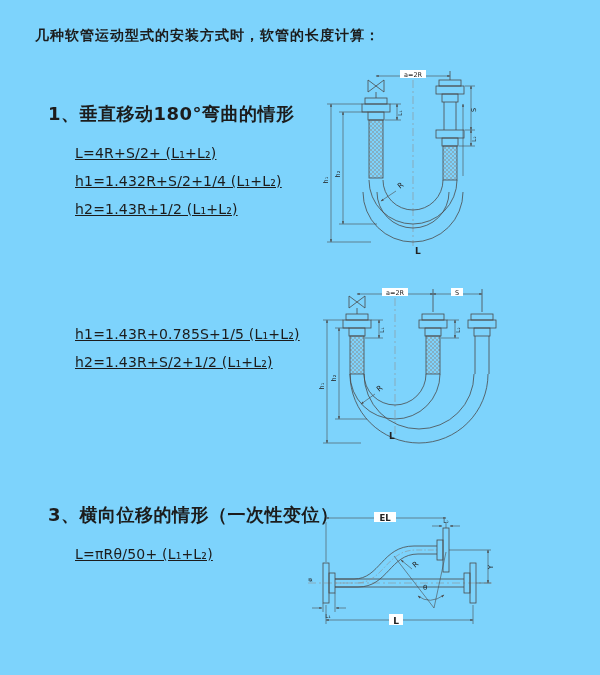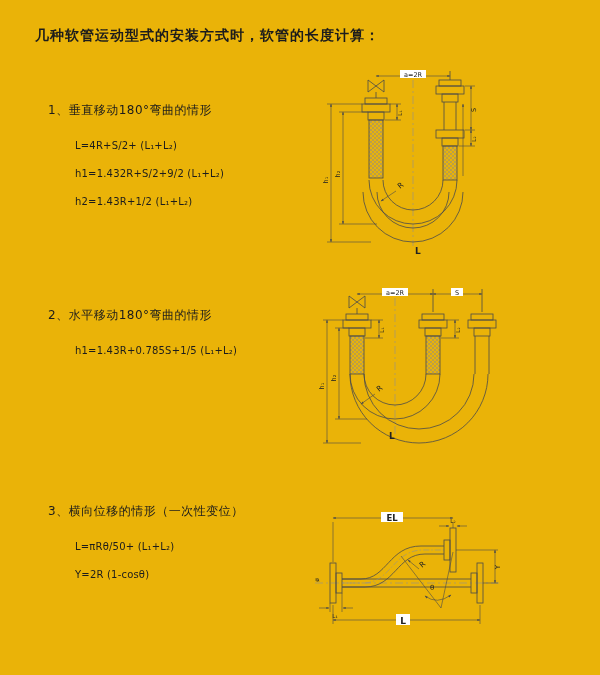--- a/index.html
+++ b/index.html
@@ -1,64 +1,63 @@
 <!DOCTYPE html>
 <html><head>
 <meta charset="utf-8">
 <style>
   html,body{margin:0;padding:0;background:#ffffff;}
   body{width:600px;height:675px;position:relative;overflow:hidden;
        font-family:"DejaVu Sans","Liberation Sans",sans-serif;color:#1c1c1c;}
-  .page{position:absolute;inset:0;background:#eab308;}
+  .page{position:absolute;inset:0;background:#7dd3fc;}
   .title{position:absolute;left:35px;top:27px;font-size:14px;font-weight:700;letter-spacing:1px;}
   .section{position:absolute;left:48px;}
   .sec1{top:102px;}
   .sec2{top:307px;}
   .sec3{top:503px;}
-  .sec-heading{font-size:12px;font-weight:400;letter-spacing:0.5px;white-space:nowrap;}
+  .sec-heading{font-size:18px;font-weight:700;letter-spacing:0.5px;white-space:nowrap;}
   .formulas{margin:13px 0 0 27px;}
-  .formula{font-size:10px;line-height:28px;letter-spacing:0.2px;white-space:nowrap;}
+  .formula{font-size:14px;line-height:28px;letter-spacing:0.2px;white-space:nowrap;text-decoration:underline;}
   .diagram{position:absolute;}
   .dg1{left:313px;top:68px;}
   .dg2{left:315px;top:286px;}
-  .dg3{left:305px;top:502px;text-align:center;}
+  .dg3{left:298px;top:502px;text-align:center;}
   svg{display:block;}
   svg text{font-family:"DejaVu Sans","Liberation Sans",sans-serif;fill:#222;}
   .dimtxt{font-size:6.5px;}
   .dimtxt-sm{font-size:5.5px;}
   .biglbl{font-size:9px;font-weight:700;}
 </style>
 </head>
 <body>
 
 <div class="page">
 
   <div class="title">几种软管运动型式的安装方式时，软管的长度计算：</div>
 
   <div class="section sec1">
     <div class="sec-heading">1、垂直移动180°弯曲的情形</div>
     <div class="formulas">
       <div class="formula">L=4R+S/2+ (L₁+L₂)</div>
-      <div class="formula">h1=1.432R+S/2+9/2 (L₁+L₂)</div>
+      <div class="formula">h1=1.432R+S/2+1/4 (L₁+L₂)</div>
       <div class="formula">h2=1.43R+1/2 (L₁+L₂)</div>
     </div>
   </div>
 
   <div class="section sec2">
-    <div class="sec-heading">2、水平移动180°弯曲的情形</div>
     <div class="formulas">
       <div class="formula">h1=1.43R+0.785S+1/5 (L₁+L₂)</div>
+      <div class="formula">h2=1.43R+S/2+1/2 (L₁+L₂)</div>
     </div>
   </div>
 
   <div class="section sec3">
     <div class="sec-heading">3、横向位移的情形（一次性变位）</div>
     <div class="formulas">
       <div class="formula">L=πRθ/50+ (L₁+L₂)</div>
-      <div class="formula">Y=2R (1-cosθ)</div>
     </div>
   </div>
 
   <div class="diagram dg1">
     <svg width="180" height="188" viewBox="0 0 180 188" stroke="#4a4a4a" stroke-width="0.8" fill="none">
       <defs>
         <marker id="a1" viewBox="0 0 10 10" refX="9" refY="5" markerWidth="7" markerHeight="5" orient="auto-start-reverse">
           <path d="M0,1.5 L10,5 L0,8.5 z" fill="#4a4a4a" stroke="none"></path>
         </marker>
         <pattern id="b1" width="4" height="4" patternUnits="userSpaceOnUse">

